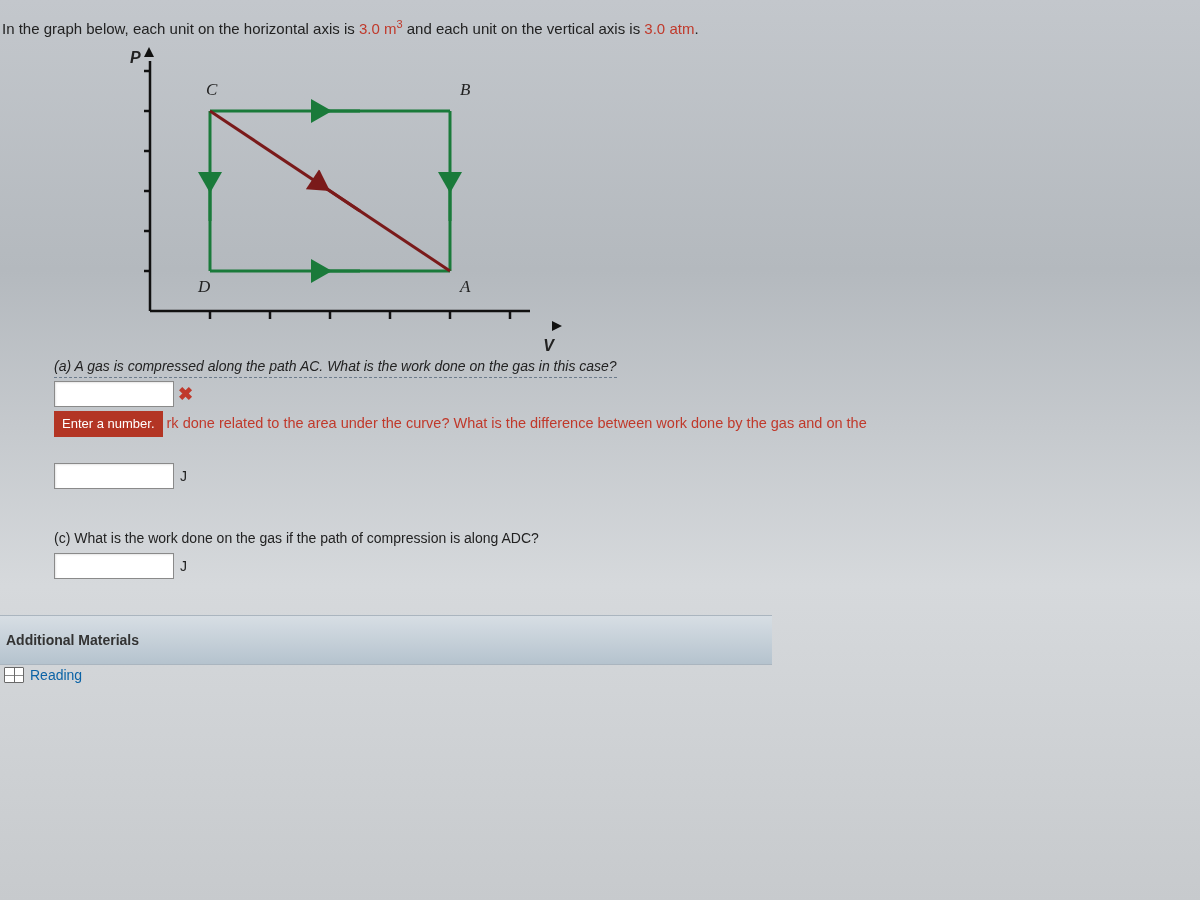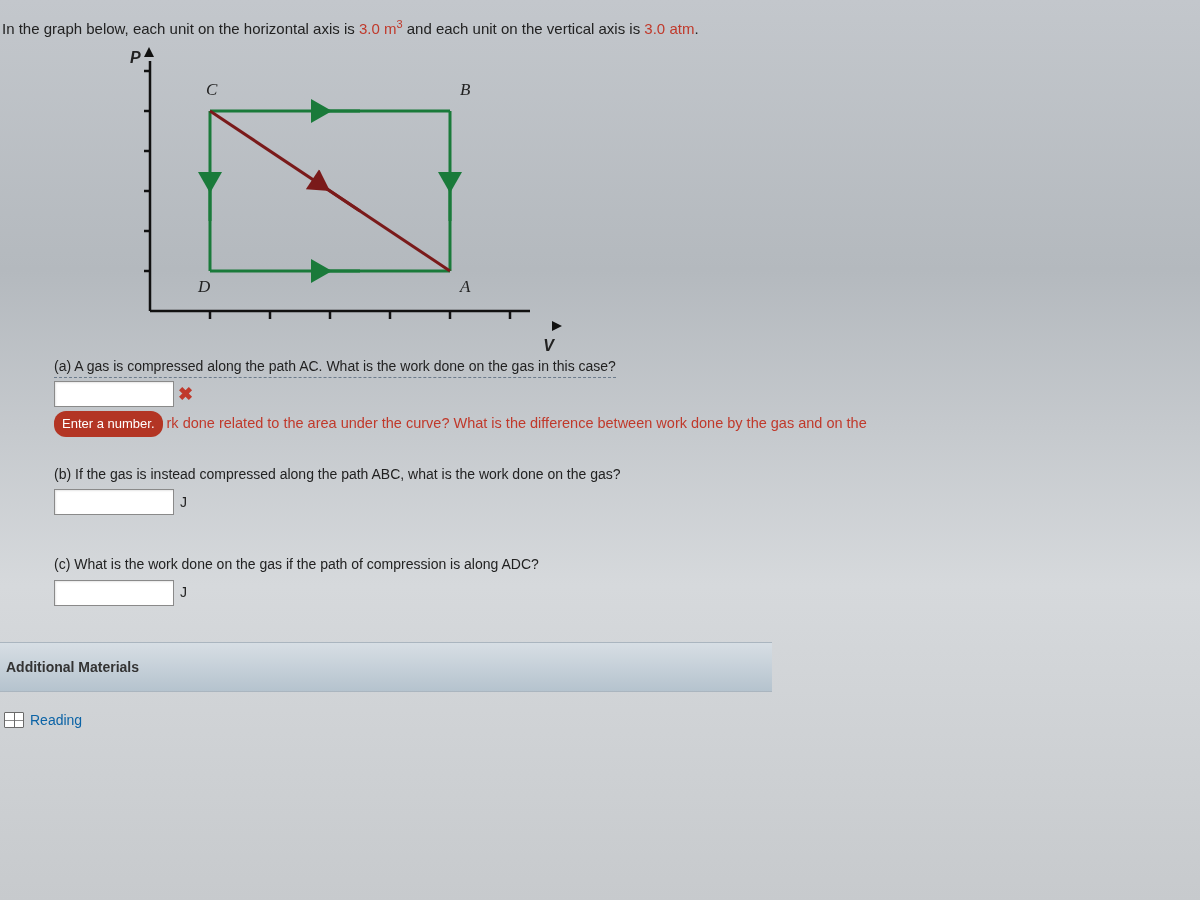--- a/index.html
+++ b/index.html
@@ -83,20 +83,21 @@
     margin: 14px 0 0 54px;
     max-width: 1180px;
     line-height: 1.6;
   }
   .q-text {
     margin-bottom: 4px;
   }
   .dotted-under {
     border-bottom: 1px dashed #6b7b8c;
     padding-bottom: 3px;
+    font-style: italic;
   }
   .input-line {
     display: flex;
     align-items: center;
     gap: 6px;
     margin-bottom: 6px;
   }
   input[type="text"] {
     width: 110px;
     height: 22px;
@@ -116,21 +117,21 @@
     font-weight: bold;
     line-height: 1;
     margin-left: -2px;
   }
   .tooltip-bar {
     display: inline-block;
     background: #b33524;
     color: #fff;
     font-size: 13px;
     padding: 3px 8px;
-    border-radius: 12px;
+    border-radius: 0;
     position: relative;
   }
   .hint-line {
     color: #c0392b;
     font-size: 14.5px;
     line-height: 1.5;
     margin-top: -2px;
     overflow: hidden;
     white-space: nowrap;
   }
@@ -141,21 +142,21 @@
     font-weight: bold;
     color: #333;
     background: linear-gradient(180deg, #d7dee4 0%, #b5c3ce 100%);
     border-top: 1px solid #aab5bf;
     border-bottom: 1px solid #aab5bf;
   }
   .reading-row {
     display: flex;
     align-items: flex-end;
     gap: 6px;
-    margin: 20px 0 0 4px;
+    margin: 2px 0 0 4px;
     color: #0b63a6;
     cursor: pointer;
   }
   .reading-row span {
     font-size: 14px;
   }
   .book-icon {
     width: 18px;
     height: 14px;
     border: 1.5px solid #6a6a6a;
@@ -260,21 +261,20 @@
       <input type="text" value="" style="">
       <span class="x-mark">✖</span>
     </div>
     <div class="hint-line">
       <span class="tooltip-bar">Enter a number.</span>
       <span>rk done related to the area under the curve? What is the difference between work done by the gas and on the</span>
     </div>
   </div>
 
   <div class="q-block" style="margin-top:26px;">
-    <div class="q-text">(b) If the gas is instead compressed along the path ABC, what is the work done on the gas?</div>
     <div class="input-line">
       <input type="text" value="" style="">
       <span class="unit">J</span>
     </div>
   </div>
 
   <div class="q-block" style="margin-top:38px;">
     <div class="q-text">(c) What is the work done on the gas if the path of compression is along ADC?</div>
     <div class="input-line">
       <input type="text" value="" style="">

